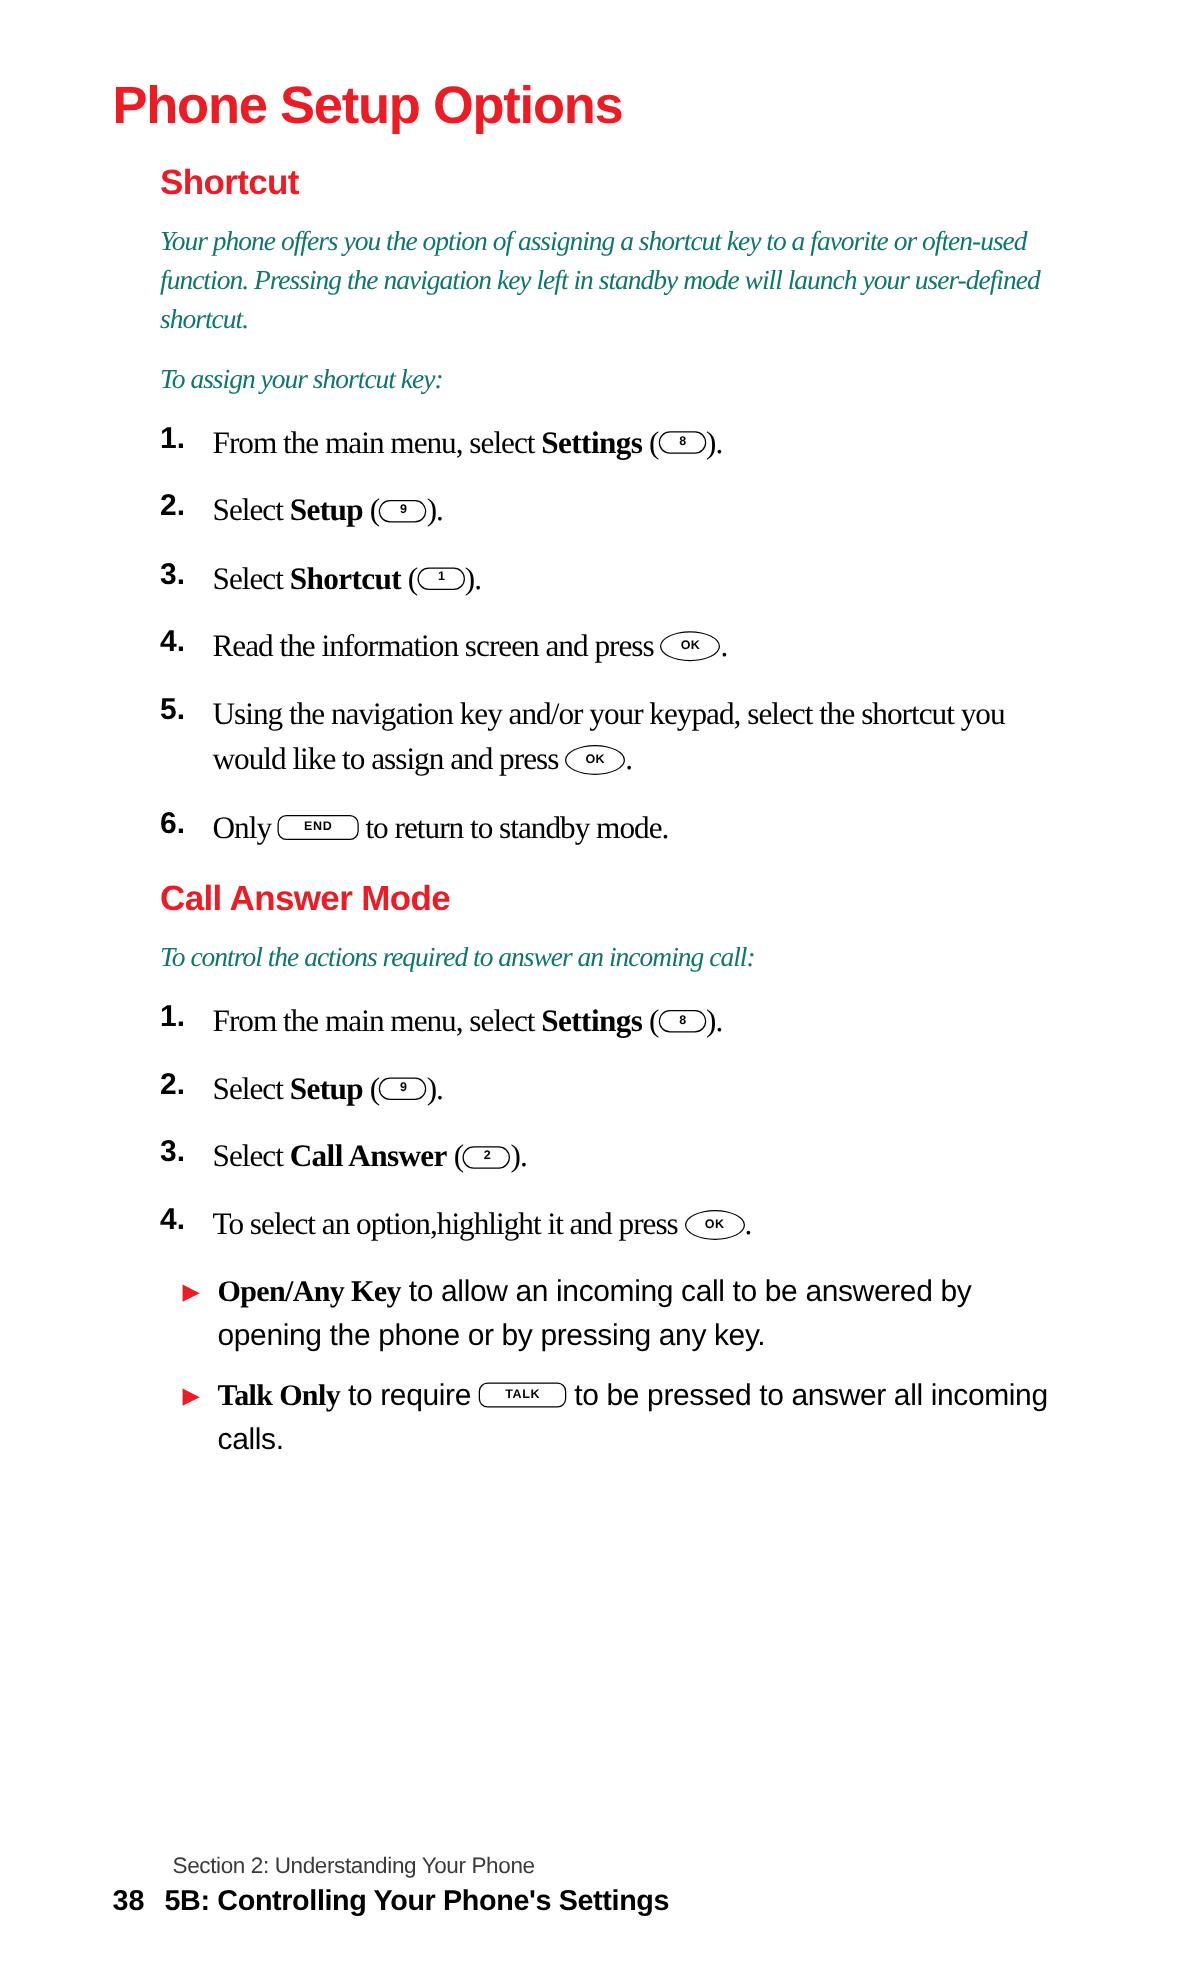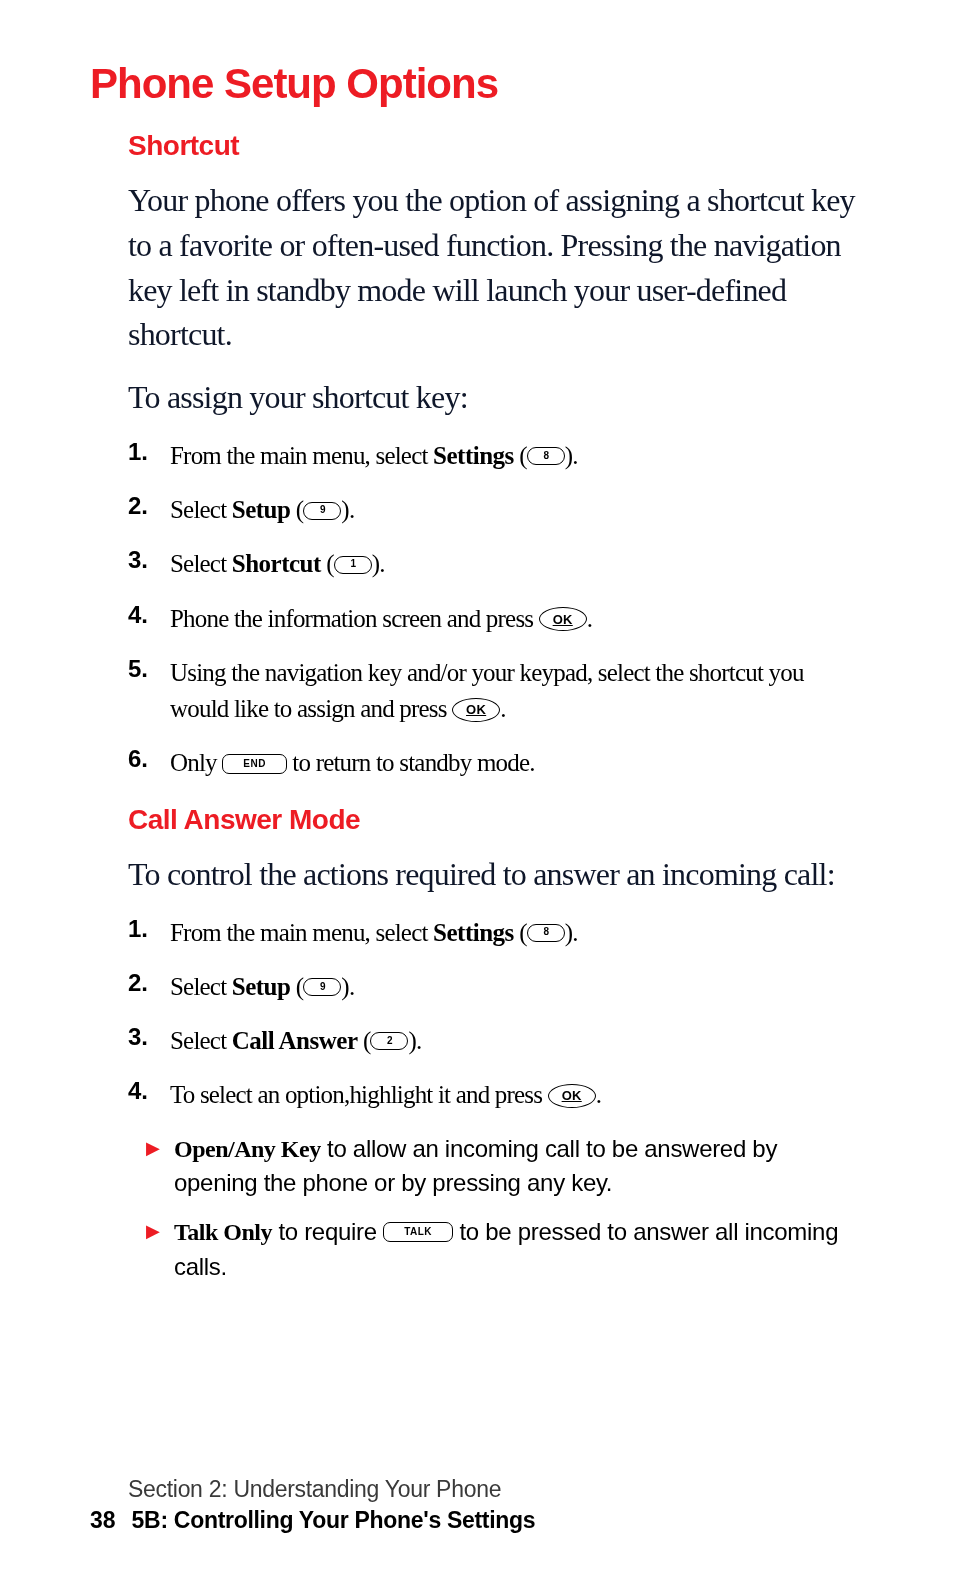--- a/index.html
+++ b/index.html
@@ -22,26 +22,27 @@
     font-family: "Arial Black", Arial, sans-serif;
     font-weight: 900;
     font-stretch: condensed;
     color: #ed1c24;
     font-size: 28px;
     letter-spacing: -0.5px;
     margin: 22px 0 16px 38px;
   }
   .para {
     font-family: Georgia, "Times New Roman", serif;
-    font-size: 32px;
+    font-size: 22px;
     font-stretch: condensed;
     letter-spacing: -0.8px;
     line-height: 1.4;
     margin: 0 0 18px 38px;
-    color: #0f172a;
+    color: #0f766e;
+    font-style: italic;
   }
   ol.steps {
     list-style: none;
     margin: 0 0 8px 38px;
   }
   ol.steps > li {
     display: flex;
     align-items: flex-start;
     margin-bottom: 18px;
   }
@@ -105,43 +106,42 @@
     width: 38px;
     height: 18px;
     border-radius: 10px;
     font-size: 10px;
     padding-bottom:1px;
   }
   .key-ok {
     width: 48px;
     height: 24px;
     border-radius: 50%;
-    font-size: 13px;
+    font-size: 10px;
     letter-spacing: 0.3px;
-    text-decoration: underline;
   }
   .key-word {
     height: 20px;
     border-radius: 7px;
     font-size: 10px;
     letter-spacing: 0.5px;
     padding: 0 20px;
   }
   .footer {
     position: absolute;
     left: 90px;
     right: 90px;
     bottom: 56px;
   }
   .footer .sec {
     font-family: Arial, sans-serif;
-    font-size: 23px;
+    font-size: 18px;
     font-weight: 300;
     letter-spacing: -0.3px;
-    margin-left: 38px;
+    margin-left: 48px;
     color: #3a3a3a;
   }
   .footer .line2 {
     font-family: Arial, sans-serif;
     font-size: 23px;
     margin-top: 4px;
   }
   .footer .pgnum {
     font-weight: 900;
     margin-right: 16px;
@@ -177,21 +177,21 @@
     </li>
     <li>
       <span class="step-num">3.</span>
       <span class="step-body">
         <span>Select </span><span class="bold-sans">Shortcut</span><span> (</span><span class="key key-num">1</span><span>).</span>
       </span>
     </li>
     <li>
       <span class="step-num">4.</span>
       <span class="step-body">
-        <span>Phone the information screen and press </span><span class="key key-ok">OK</span><span>.</span>
+        <span>Read the information screen and press </span><span class="key key-ok">OK</span><span>.</span>
       </span>
     </li>
     <li>
       <span class="step-num">5.</span>
       <span class="step-body">
         <span>Using the navigation key and/or your keypad, select the shortcut you would like to assign and press </span><span class="key key-ok">OK</span><span>.</span>
       </span>
     </li>
     <li>
       <span class="step-num">6.</span>

